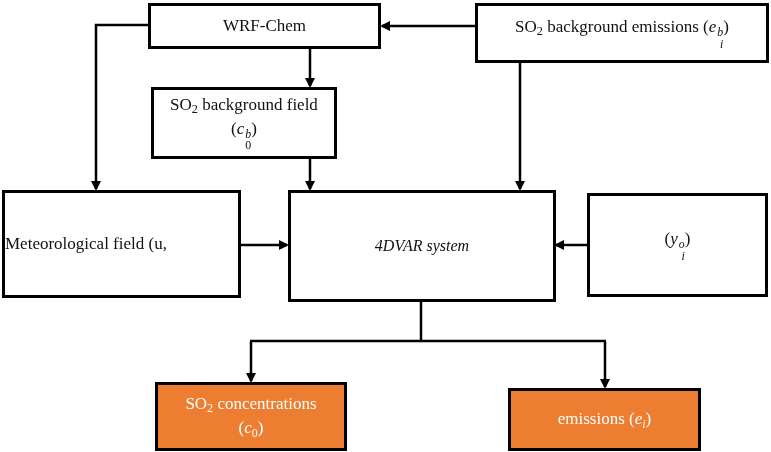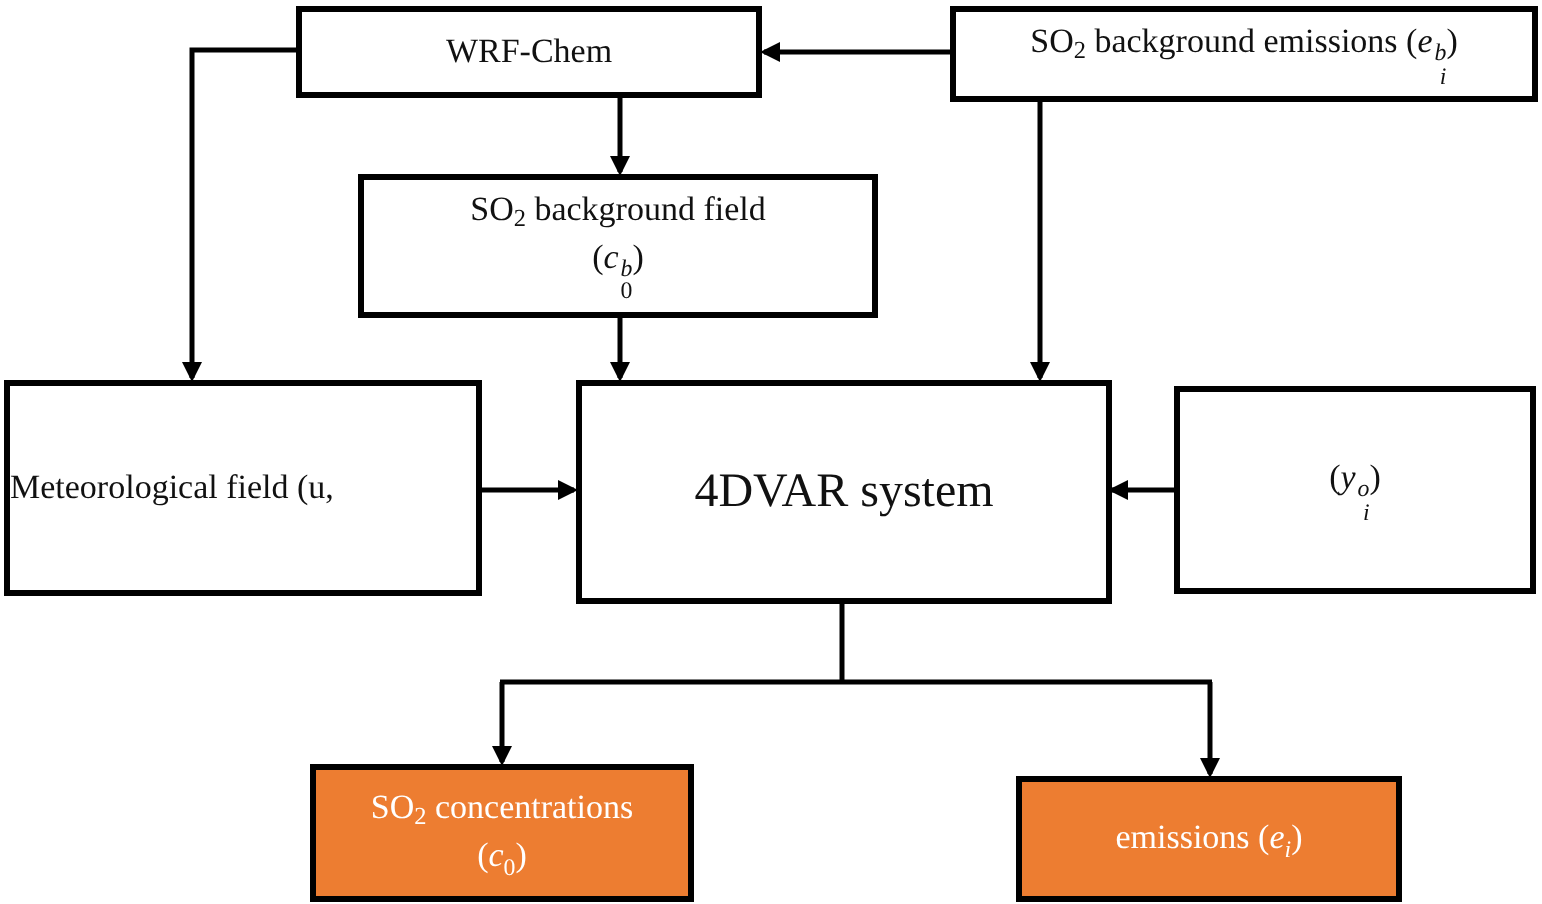--- a/index.html
+++ b/index.html
@@ -57,21 +57,21 @@
       line-height: 0.95;
       font-style: italic;
       margin-left: 1px;
     }
     svg#connectors {
       position: absolute;
       left: 0;
       top: 0;
       pointer-events: none;
     }
-    .big { font-size: 24px; }
+    .big { font-size: 16px; font-style: italic; }
   </style>
 </head>
 <body>
 
 <svg id="connectors" width="771" height="452" viewBox="0 0 771 452">
   <defs>
     <marker id="arrowhead" markerWidth="10" markerHeight="10" refX="8" refY="5" orient="auto" markerUnits="userSpaceOnUse">
       <path d="M0,0 L10,5 L0,10 z" fill="#000"></path>
     </marker>
   </defs>
@@ -95,30 +95,30 @@
 
   <line x1="251" y1="341" x2="251" y2="381" stroke="#000" stroke-width="2.5" marker-end="url(#arrowhead)"></line>
 
   <line x1="605" y1="341" x2="605" y2="387" stroke="#000" stroke-width="2.5" marker-end="url(#arrowhead)"></line>
 </svg>
 
 <div class="box" style="left:148px; top:3px; width:233px; height:46px;">
   <span>WRF-Chem</span>
 </div>
 
-<div class="box" style="left:475px; top:3px; width:294px; height:48px;">
+<div class="box" style="left:475px; top:3px; width:294px; height:60px;">
   <div>
     <span>SO</span><span class="sub-chem">2</span><span> background emissions (</span><span class="math">e</span><span class="supsub">
         <span>b</span>
         <span>i</span>
       </span><span>)</span>
   </div>
 </div>
 
-<div class="box" style="left:151px; top:87px; width:260px; height:72px;margin-left:28px;">
+<div class="box" style="left:151px; top:87px; width:186px; height:72px;">
   <div>
     <span>SO</span><span class="sub-chem">2</span><span> background field</span>
   </div>
   <div>
     <span>(</span><span class="math">c</span><span class="supsub">
         <span>b</span>
         <span style="font-style:normal">0</span>
       </span><span>)</span>
   </div>
 </div>

